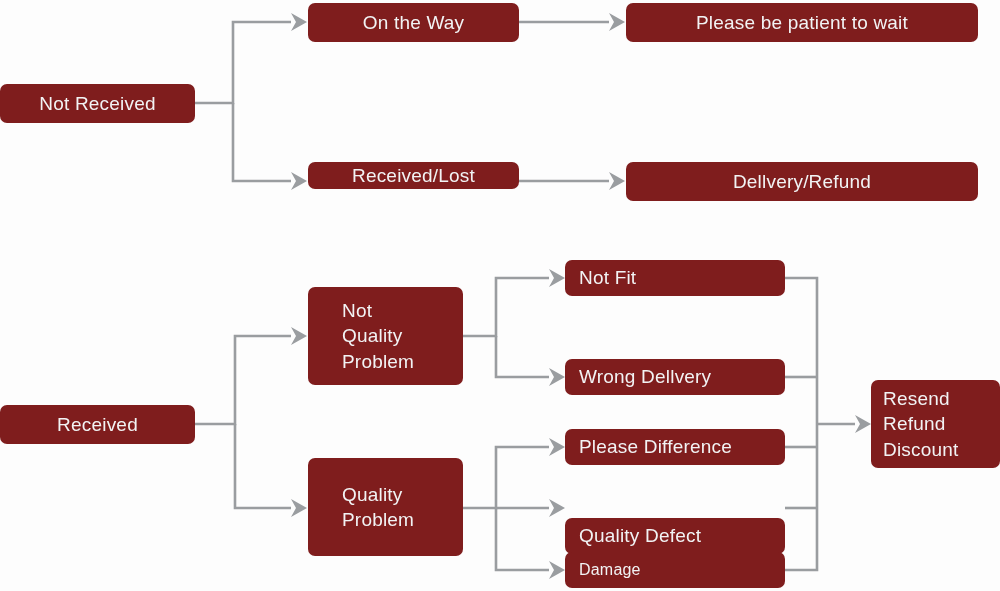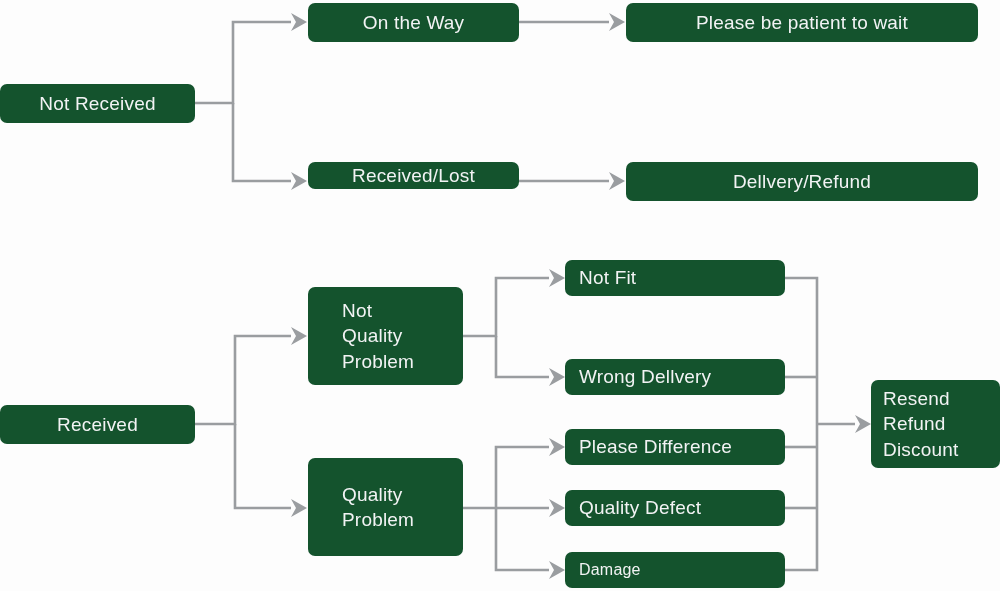--- a/index.html
+++ b/index.html
@@ -22,21 +22,21 @@
   #flow-svg {
     position: absolute;
     top: 0;
     left: 0;
     width: 1000px;
     height: 591px;
   }
   .node {
     position: absolute;
     box-sizing: border-box;
-    background: #14532d;
+    background: #7f1d1d;
     border-radius: 7px;
     color: #f2f3f4;
     display: flex;
     align-items: center;
     font-family: "Liberation Sans", sans-serif;
     font-weight: 400;
     letter-spacing: 0.2px;
     line-height: 1.32;
     white-space: pre-line;
     -webkit-font-smoothing: antialiased;
@@ -152,21 +152,21 @@
   </div>
 
   <div class="node left" style="left:565px; top:359px; width:220px; height:36px; font-size:19px; padding:0 0 0 14px;">
     <span class="node-label">Wrong Dellvery</span>
   </div>
 
   <div class="node left" style="left:565px; top:429px; width:220px; height:36px; font-size:19px; padding:0 0 0 14px;">
     <span class="node-label">Please Difference</span>
   </div>
 
-  <div class="node left" style="left:565px; top:490px; width:220px; height:36px; font-size:19px; padding:0 12px 0 14px;">
+  <div class="node left" style="left:565px; top:518px; width:220px; height:36px; font-size:19px; padding:0 12px 0 14px;">
     <span class="node-label">Quality Defect</span>
   </div>
 
   <div class="node left" style="left:565px; top:552px; width:220px; height:36px; font-size:16px; padding:0 0 0 14px;">
     <span class="node-label">Damage</span>
   </div>
 
   <div class="node left" style="left:871px; top:380px; width:129px; height:88px; font-size:19px; padding:0 0 0 12px;">
     <span class="node-label">Resend
 Refund

